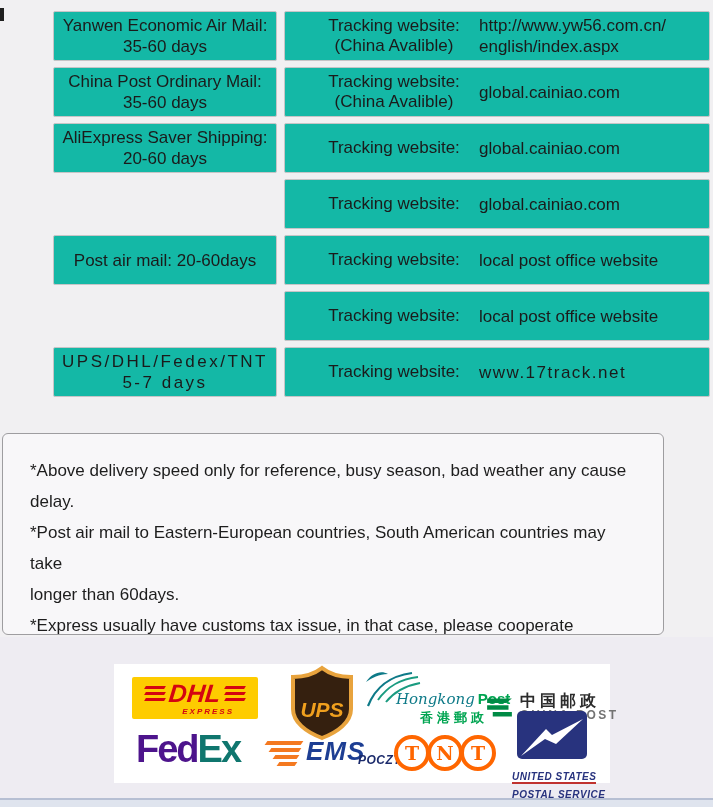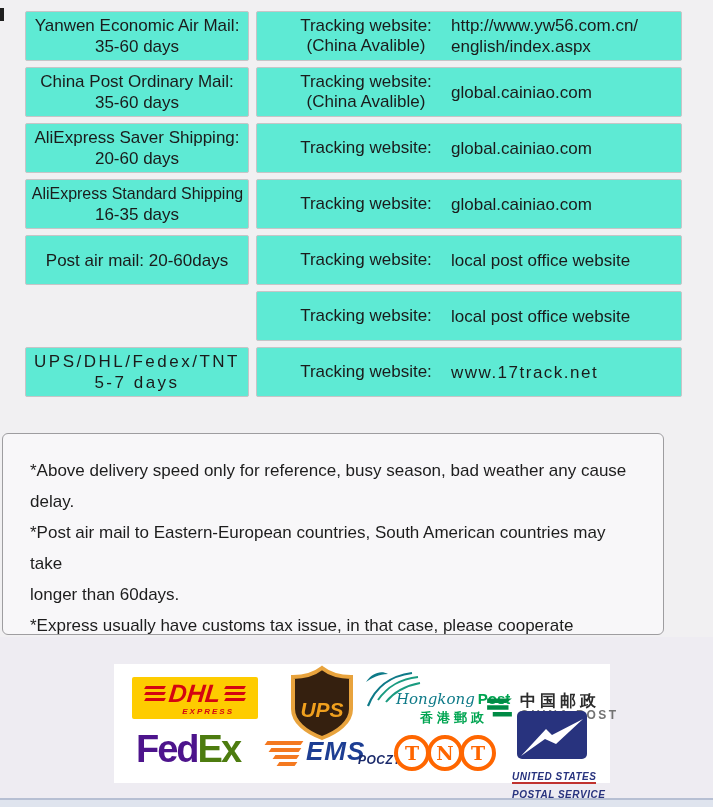--- a/index.html
+++ b/index.html
@@ -1,21 +1,21 @@
 <!DOCTYPE html>
 <html><head>
 <meta charset="utf-8">
 <style>
   html,body{margin:0;padding:0;}
   body{font-family:"Liberation Sans","DejaVu Sans",sans-serif;background:#f1f0f2;}
   #screen{position:relative;width:713px;height:807px;background:#f1f0f2;overflow:hidden;}
 
   
   .row{position:absolute;left:0;width:713px;height:50px;}
-  .box{position:absolute;top:0;height:50px;background:#5eead4;border:1px solid #c6c5c7;border-radius:2px;box-sizing:border-box;color:#1b1b1b;}
+  .box{position:absolute;top:0;height:50px;background:#14b8a6;border:1px solid #c6c5c7;border-radius:2px;box-sizing:border-box;color:#1b1b1b;margin-left:28px;}
   .method{left:25px;width:224px;display:flex;flex-direction:column;align-items:center;justify-content:center;font-size:17px;line-height:21px;white-space:nowrap;}
   .track{left:256px;width:426px;display:flex;align-items:center;font-size:17px;}
   .tlabel{margin-left:33px;width:152px;text-align:center;line-height:20px;flex-shrink:0;}
   .tvalue{margin-left:9px;line-height:21px;white-space:nowrap;text-align:left;}
   .condensed{transform:scaleX(0.94);}
   .row-ls .method div{letter-spacing:2.5px;}
   .row-ls .tvalue{letter-spacing:1.5px;}
   #edge-fragment{position:absolute;left:0;top:8px;width:4px;height:13px;background:#1f1f1f;}
 
   
@@ -50,21 +50,21 @@
 
   
   .chinapost{left:372px;top:10px;display:flex;align-items:flex-start;gap:7px;margin-top:20px;}
   .cp-text{display:flex;flex-direction:column;line-height:14px;}
   .cp-cn{font-size:16px;color:#2b2b2b;font-weight:bold;letter-spacing:4px;white-space:nowrap;}
   .cp-en{font-size:12px;color:#737373;font-weight:bold;letter-spacing:2.5px;white-space:nowrap;}
 
   
   .fedex{left:22px;top:66px;font-size:38px;font-weight:bold;letter-spacing:-2px;line-height:1;white-space:nowrap;}
   .fedex .p1{color:#4D148C;}
-  .fedex .p2{color:#4d7c0f;}
+  .fedex .p2{color:#0f766e;}
 
   
   .ems{left:152px;top:74px;width:130px;height:34px;}
   .ems-stripes{position:absolute;left:0;top:3px;}
   .ems-stripes i{display:block;height:4px;background:#F47920;margin-bottom:3px;transform:skewX(-35deg);}
   .ems-stripes i:nth-child(1){width:36px;}
   .ems-stripes i:nth-child(2){width:30px;margin-left:4px;}
   .ems-stripes i:nth-child(3){width:24px;margin-left:8px;}
   .ems-stripes i:nth-child(4){width:18px;margin-left:12px;}
   .ems-text{position:absolute;left:40px;top:0;color:#1D3E93;font-size:26px;font-weight:bold;font-style:italic;line-height:1;letter-spacing:1px;}
@@ -134,24 +134,20 @@
         <div class="tlabel">
           <div>Tracking website:</div>
         </div>
         <div class="tvalue">
           <div>global.cainiao.com</div>
         </div>
       </div>
     </div>
 
     <div class="row" style="top:179px">
-      <div class="box method">
-        <div class="condensed">AliExpress Standard Shipping</div>
-        <div>16-35 days</div>
-      </div>
       <div class="box track">
         <div class="tlabel">
           <div>Tracking website:</div>
         </div>
         <div class="tvalue">
           <div>global.cainiao.com</div>
         </div>
       </div>
     </div>
 

